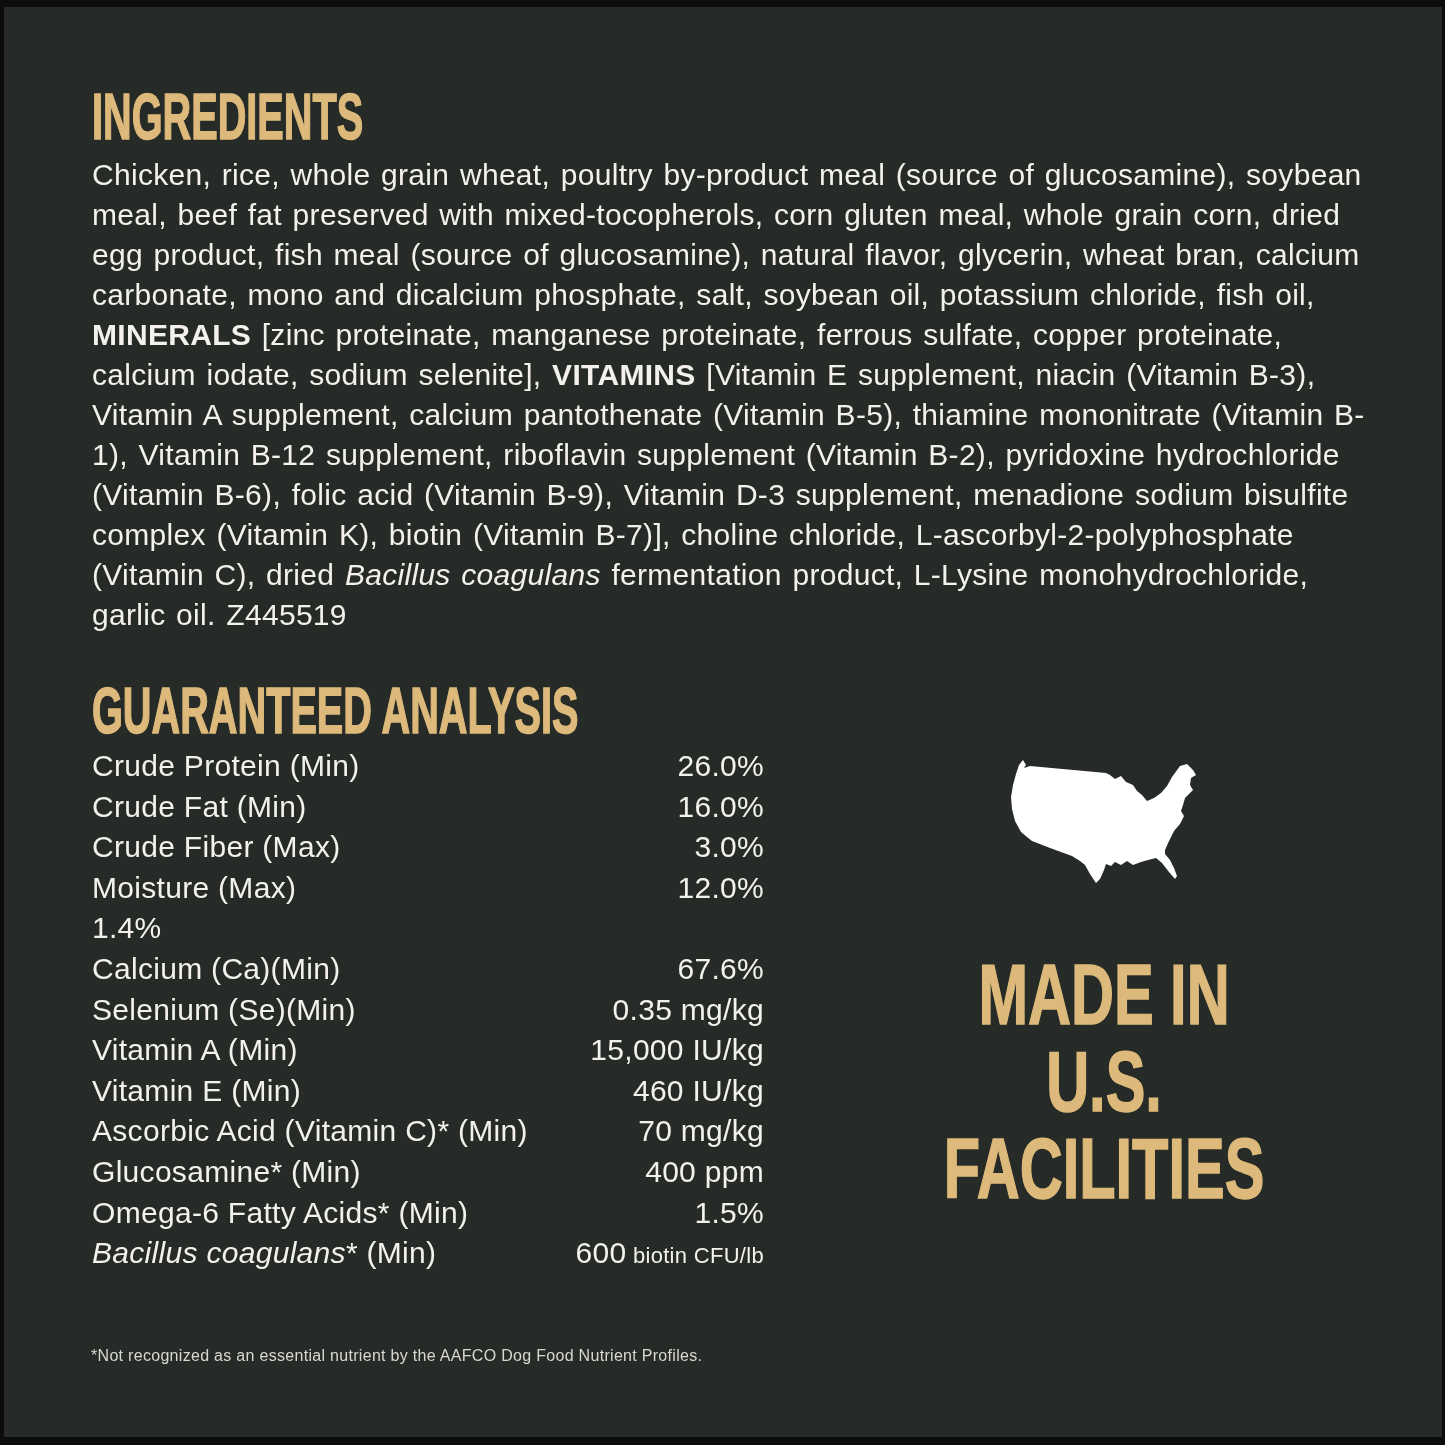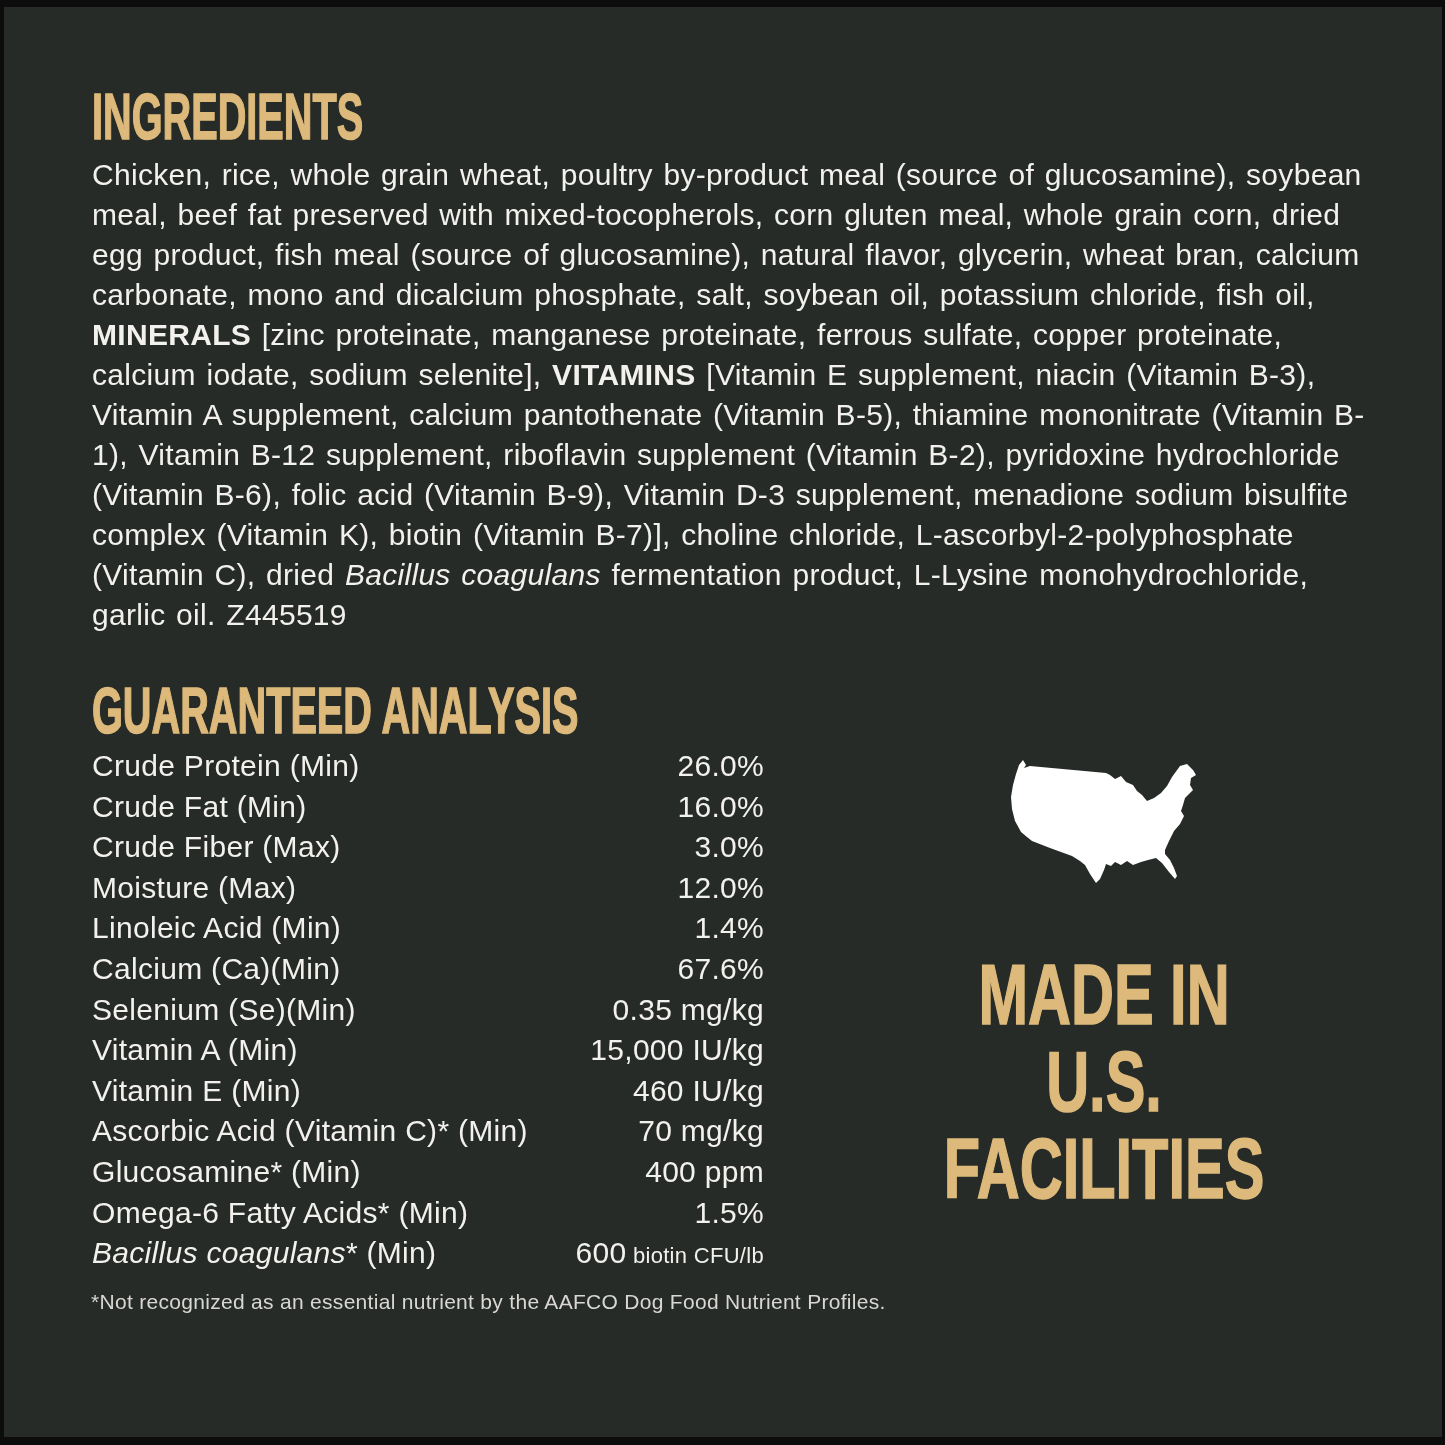--- a/index.html
+++ b/index.html
@@ -63,23 +63,23 @@
     color:var(--text);
     font-size:30px;
     letter-spacing:0.3px;
     white-space:nowrap;
   }
   .ga-label{text-align:center;}
   .ga-value{text-align:right;}
 
   #footnote{
     position:absolute;
-    left:87px;top:1283px;
+    left:87px;top:1340px;
     color:var(--footnote);
-    font-size:21px;
+    font-size:16px;
     letter-spacing:0.3px;
   }
 
   #usa-block{
     position:absolute;
     left:910px;top:742px;width:380px;
     text-align:center;
   }
   #usa-map{
     display:block;
@@ -127,21 +127,20 @@
       </div>
       <div class="ga-row">
         <div class="ga-label"><span>Crude Fiber (Max)</span></div>
         <div class="ga-value"><span>3.0%</span></div>
       </div>
       <div class="ga-row">
         <div class="ga-label"><span>Moisture (Max)</span></div>
         <div class="ga-value"><span>12.0%</span></div>
       </div>
       <div class="ga-row">
-        <div class="ga-label"><span>Linoleic Acid (Min)</span></div>
         <div class="ga-value"><span>1.4%</span></div>
       </div>
       <div class="ga-row">
         <div class="ga-label"><span>Calcium (Ca)(Min)</span></div>
         <div class="ga-value"><span>67.6%</span></div>
       </div>
       <div class="ga-row">
         <div class="ga-label"><span>Selenium (Se)(Min)</span></div>
         <div class="ga-value"><span>0.35 mg/kg</span></div>
       </div>

